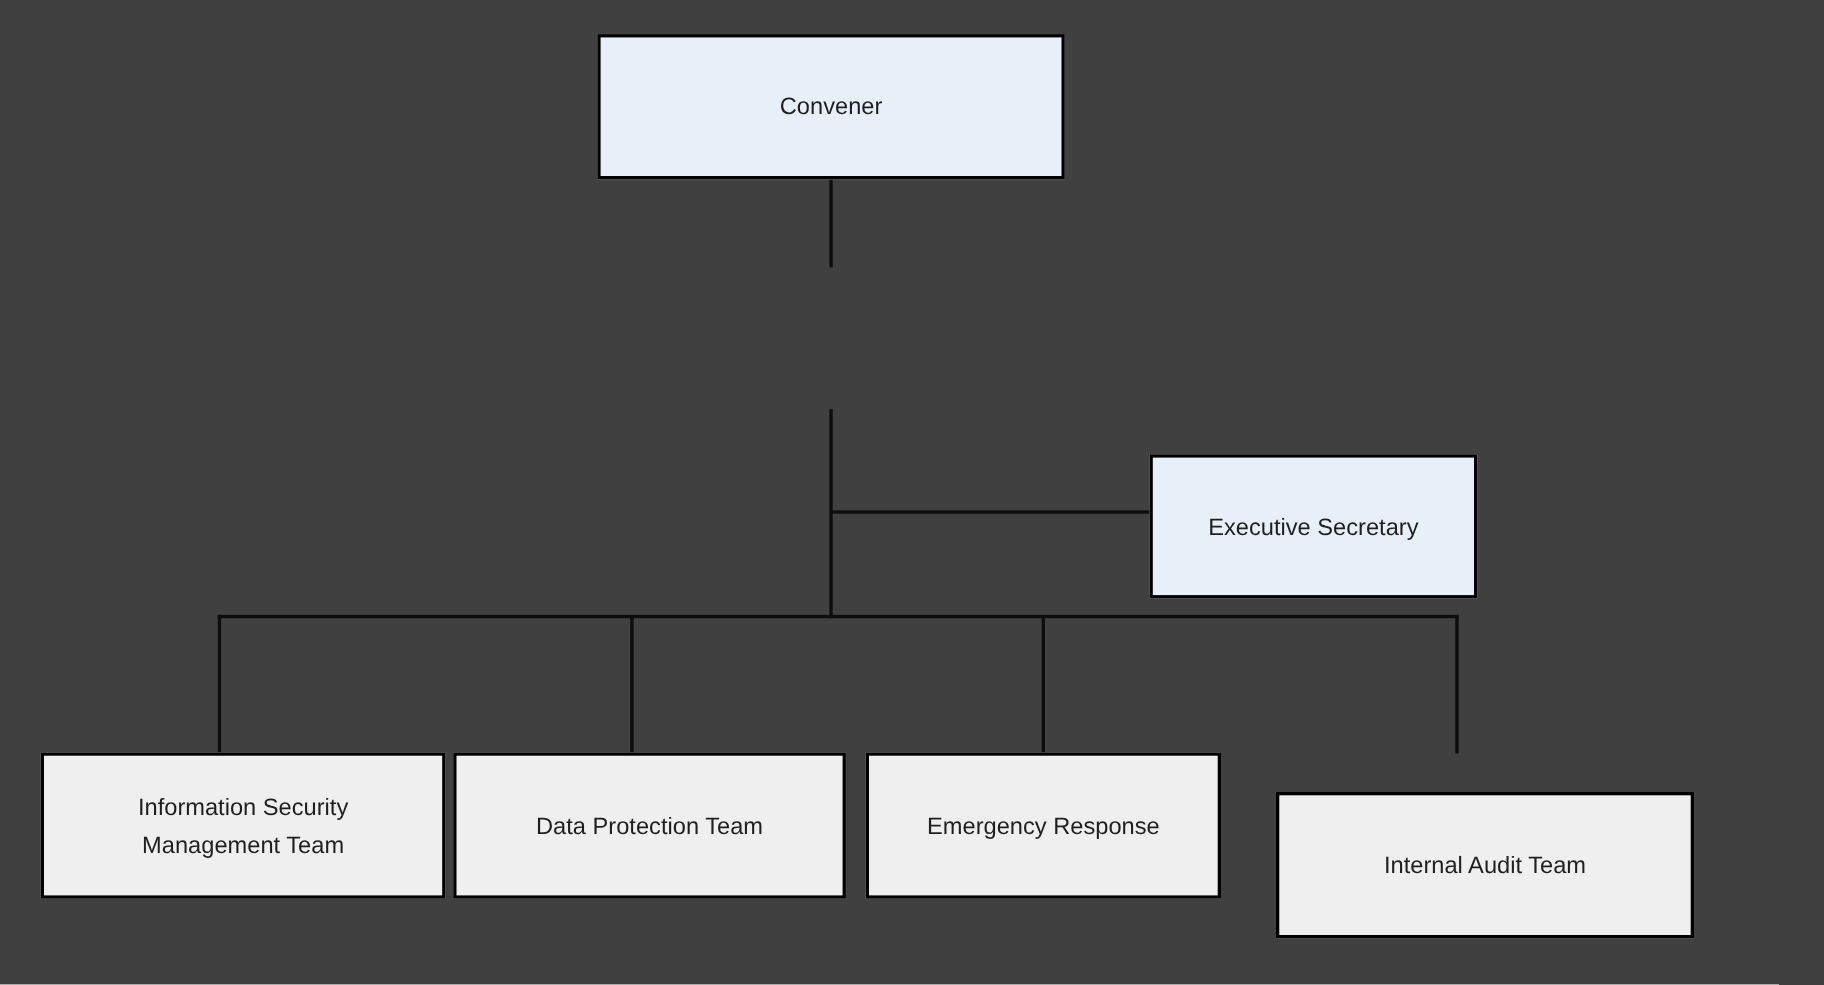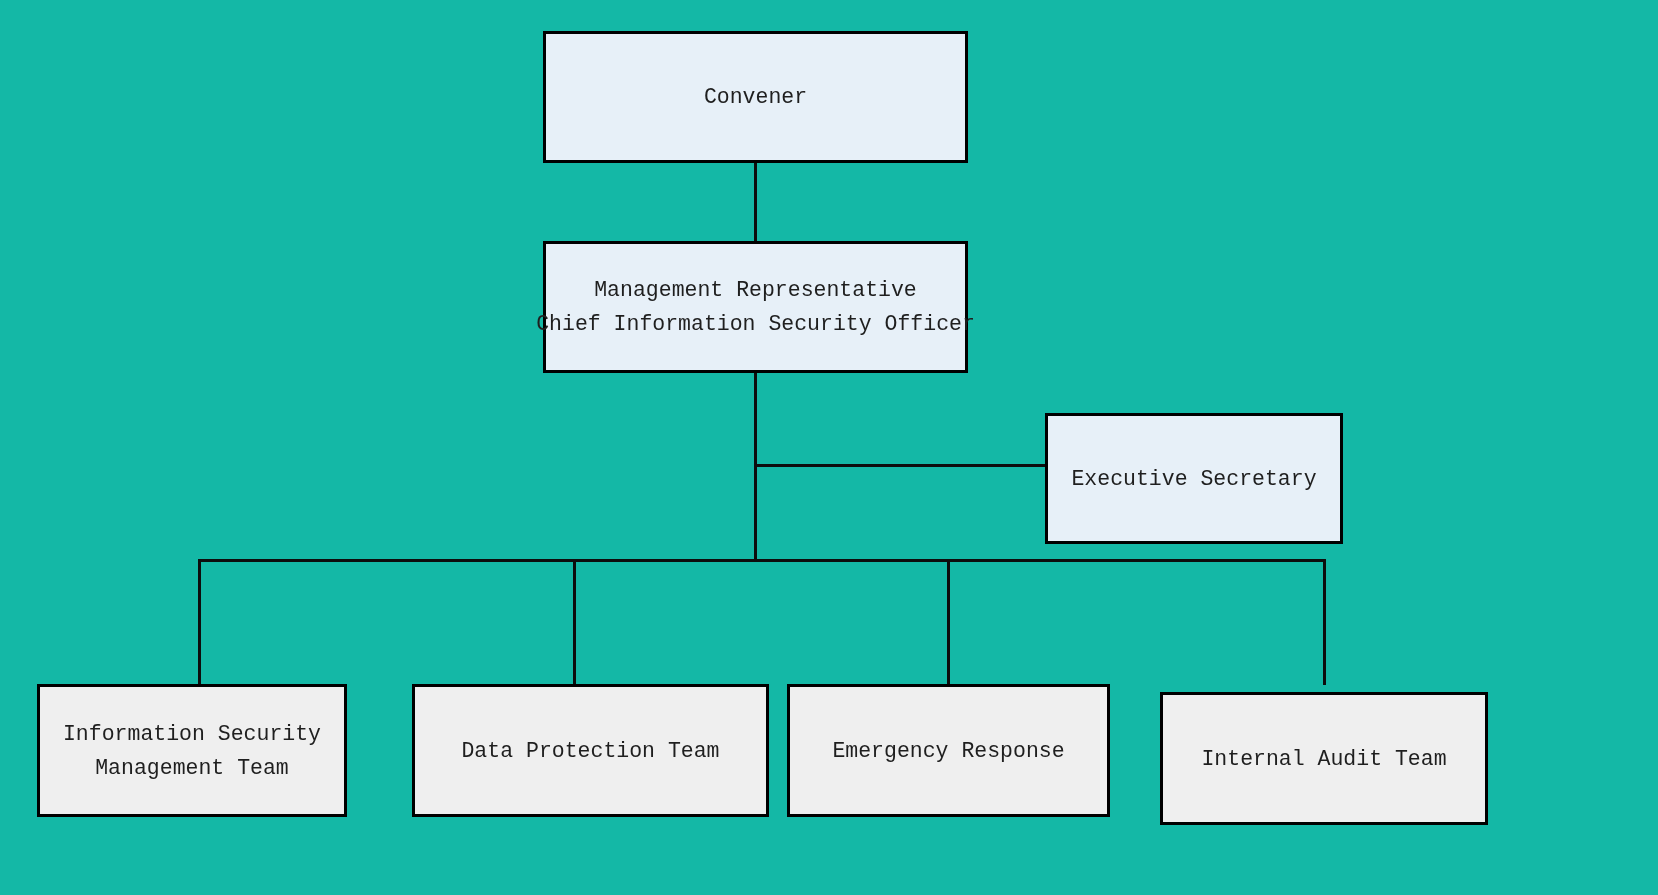--- a/index.html
+++ b/index.html
@@ -4,23 +4,23 @@
 <style>
   html, body {
     margin: 0;
     padding: 0;
     background: #ffffff;
   }
   .canvas {
     position: relative;
     width: 1658px;
     height: 895px;
-    background: #14b8a6;
+    background: #404040;
     overflow: hidden;
-    font-family: Liberation Mono, monospace;
+    font-family: Liberation Sans, sans-serif;
   }
   .node {
     position: absolute;
     box-sizing: border-box;
     border: 3px solid #000000;
     display: flex;
     flex-direction: column;
     align-items: center;
     justify-content: center;
     text-align: center;
@@ -36,24 +36,24 @@
 
   .connector {
     position: absolute;
     background: #0d0d0d;
   }
 
   
   #node-convener   { left: 543px;  top: 31px;  width: 425px; height: 132px; }
   #node-management { left: 543px;  top: 241px; width: 425px; height: 132px; }
   #node-exec-sec   { left: 1045px; top: 401px; width: 298px; height: 131px; margin-top: 12px; }
-  #node-team-1     { left: 37px;   top: 684px; width: 310px; height: 133px; }
+  #node-team-1     { left: 37px;   top: 684px; width: 368px; height: 133px; }
   #node-team-2     { left: 412px;  top: 684px; width: 357px; height: 133px; }
   #node-team-3     { left: 787px;  top: 684px; width: 323px; height: 133px; justify-content: center; }
-  #node-team-4     { left: 1160px; top: 692px; width: 328px; height: 133px; }
+  #node-team-4     { left: 1160px; top: 720px; width: 380px; height: 133px; }
 
   
   #conn-conv-mgmt    { left: 754px; top: 163px; width: 3px;    height: 80px;  }
   #conn-mgmt-stem    { left: 754px; top: 372px; width: 3px;    height: 190px; }
   #conn-es-branch    { left: 756px; top: 464px; width: 291px;  height: 3px;   }
   #conn-distribution { left: 198px; top: 559px; width: 1128px; height: 3px;   }
   #conn-drop-1       { left: 198px; top: 559px; width: 3px;    height: 126px; }
   #conn-drop-2       { left: 573px; top: 559px; width: 3px;    height: 126px; }
   #conn-drop-3       { left: 947px; top: 559px; width: 3px;    height: 126px; }
   #conn-drop-4       { left: 1323px;top: 559px; width: 3px;    height: 126px; }
@@ -69,24 +69,20 @@
   <div class="connector" id="conn-distribution"></div>
   <div class="connector" id="conn-drop-1"></div>
   <div class="connector" id="conn-drop-2"></div>
   <div class="connector" id="conn-drop-3"></div>
   <div class="connector" id="conn-drop-4"></div>
 
   <div class="node blue" id="node-convener">
     <div class="line">Convener</div>
   </div>
 
-  <div class="node blue" id="node-management">
-    <div class="line">Management Representative</div>
-    <div class="line">Chief Information Security Officer</div>
-  </div>
 
   <div class="node blue" id="node-exec-sec">
     <div class="line">Executive Secretary</div>
   </div>
 
   <div class="node gray" id="node-team-1">
     <div class="line">Information Security</div>
     <div class="line">Management Team</div>
   </div>
 

